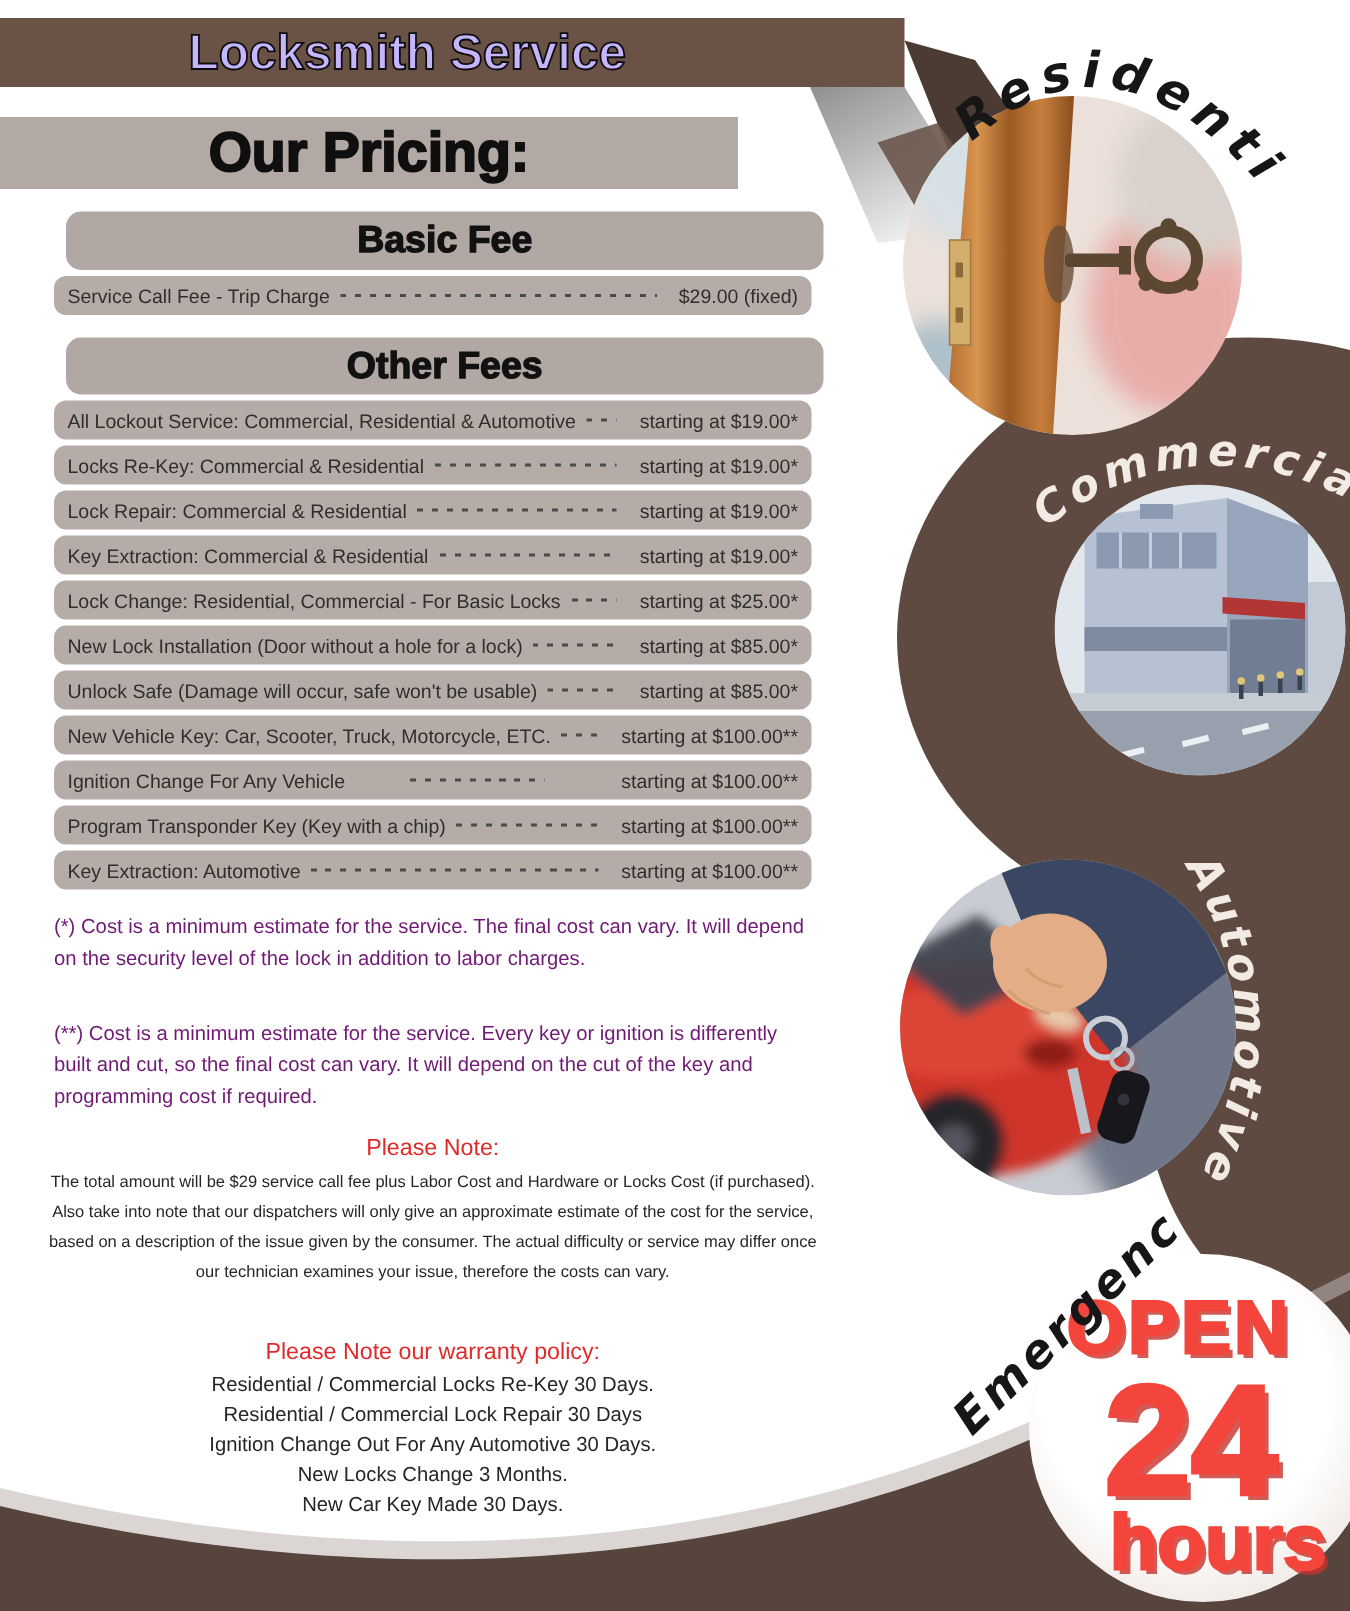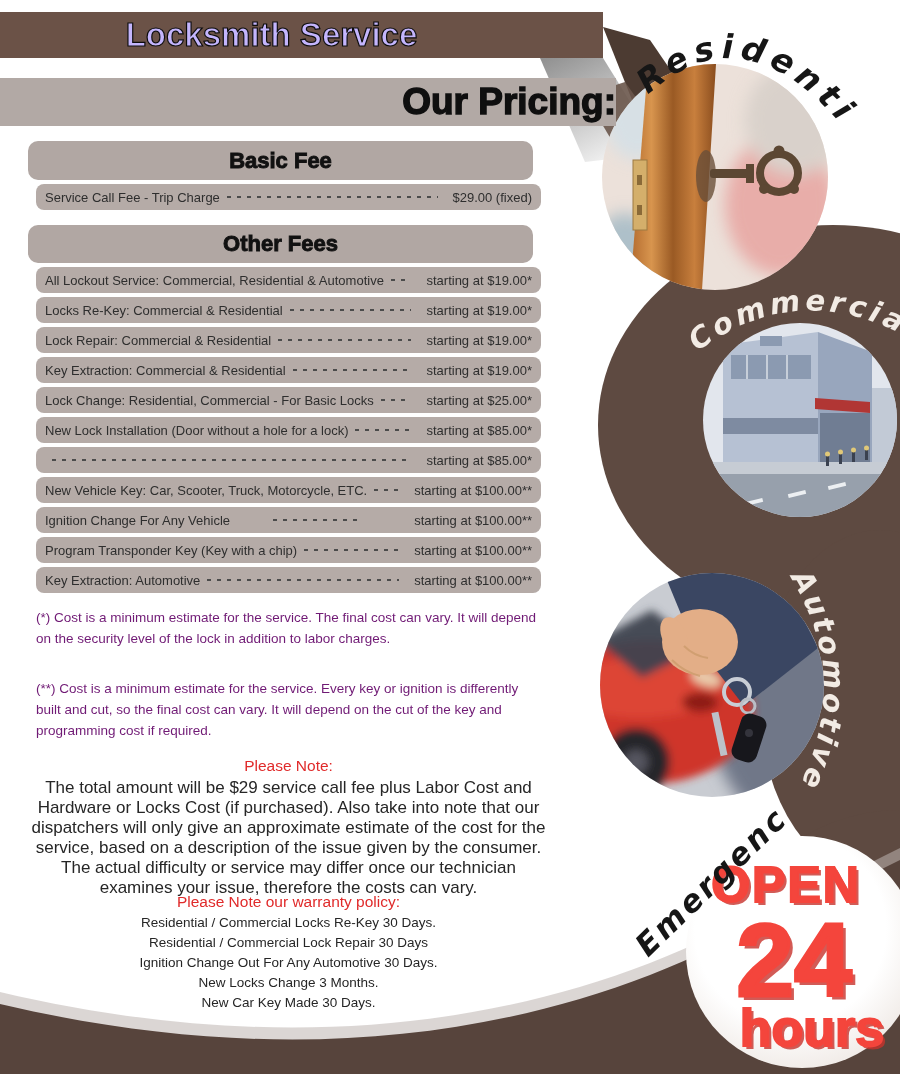--- a/index.html
+++ b/index.html
@@ -12,32 +12,32 @@
   
   .banner-top{
     position:absolute;left:0;top:12px;width:603px;height:46px;
     background:#6b5247;display:flex;align-items:center;justify-content:center;
   }
   .banner-top .title{
     font-size:33px;font-weight:700;color:#c4b5fd;letter-spacing:0px;
     -webkit-text-stroke:1.2px #0d0d0d;padding-right:60px;
   }
   .pricing-bar{
-    position:absolute;left:0;top:78px;width:616px;height:48px;
-    background:#b2a9a5;display:flex;align-items:center;justify-content:flex-end;
+    position:absolute;left:0;top:78px;width:492px;height:48px;
+    background:#b2a9a5;display:flex;align-items:center;justify-content:center;
   }
   .pricing-bar .title{
     font-size:37px;font-weight:700;color:#0f0f0f;-webkit-text-stroke:1.4px #0f0f0f;
   }
 
   
   .sec-header{
-    position:absolute;left:28px;width:505px;background:#b1a7a3;border-radius:10px;
+    position:absolute;left:44px;width:505px;background:#b1a7a3;border-radius:10px;
     display:flex;align-items:center;justify-content:center;
-    font-size:22px;font-weight:700;color:#111;-webkit-text-stroke:0.9px #111;
+    font-size:25px;font-weight:700;color:#111;-webkit-text-stroke:0.9px #111;
   }
   .fee-row{
     position:absolute;left:36px;width:505px;height:26px;background:#b5aba7;
     border-radius:8px;display:flex;align-items:center;
     padding:0 9px;box-sizing:border-box;font-size:13px;color:#2e2e2e;
   }
   .fee-row .lbl{white-space:nowrap;}
   .fee-row .val{white-space:nowrap;margin-left:8px;}
   .leader{
     flex:1;height:2px;align-self:center;margin:0 7px;min-width:12px;
@@ -48,21 +48,21 @@
   .note{
     position:absolute;left:36px;width:505px;text-align:left;
     font-size:13.5px;line-height:21px;color:#701a75;
   }
   .red-head{
     position:absolute;left:36px;width:505px;text-align:center;
     font-size:15.5px;color:#e02a2a;
   }
   .body-par{
     position:absolute;left:30px;width:517px;text-align:center;
-    font-size:17px;line-height:20px;color:#262626;
+    font-size:11px;line-height:20px;color:#262626;
   }
   .warranty-line{width:100%;text-align:center;font-size:13.5px;line-height:20px;color:#262626;}
   .warranty-box{position:absolute;left:36px;top:913px;width:505px;}
 </style>
 </head>
 <body>
 
 <div class="canvas">
 
   <svg width="900" height="1074" viewBox="0 0 900 1074">
@@ -276,20 +276,21 @@
     <span class="lbl">Lock Change: Residential, Commercial - For Basic Locks</span>
     <span class="leader"></span>
     <span class="val">starting at $25.00*</span>
   </div>
   <div class="fee-row" style="top:417px;">
     <span class="lbl">New Lock Installation (Door without a hole for a lock)</span>
     <span class="leader"></span>
     <span class="val">starting at $85.00*</span>
   </div>
   <div class="fee-row" style="top:447px;">
+    <span class="lbl">Unlock Safe (Damage will occur, safe won't be usable)</span>
     <span class="leader"></span>
     <span class="val">starting at $85.00*</span>
   </div>
   <div class="fee-row" style="top:477px;">
     <span class="lbl">New Vehicle Key: Car, Scooter, Truck, Motorcycle, ETC.</span>
     <span class="leader"></span>
     <span class="val">starting at $100.00**</span>
   </div>
   <div class="fee-row" style="top:507px;gap:36px;">
     <span class="lbl">Ignition Change For Any Vehicle</span>

